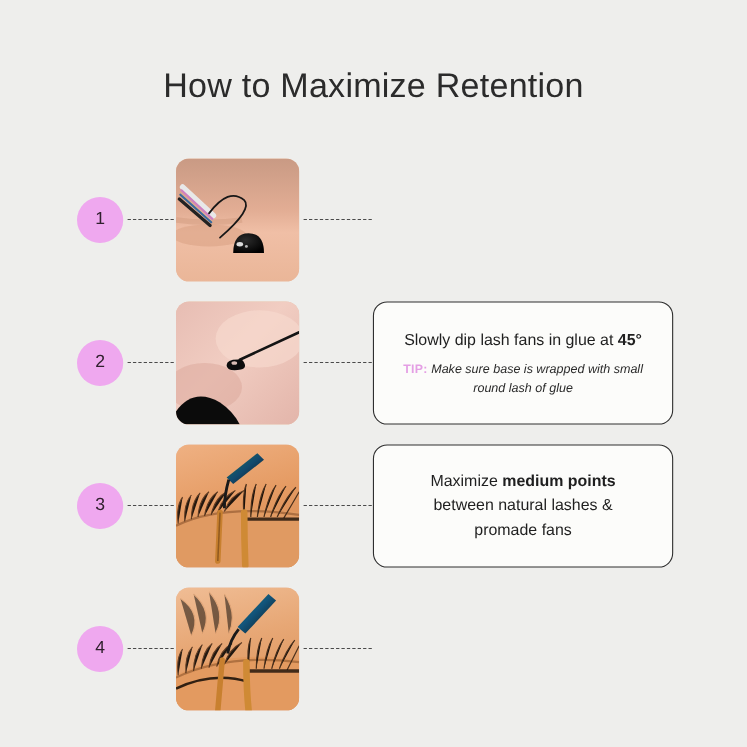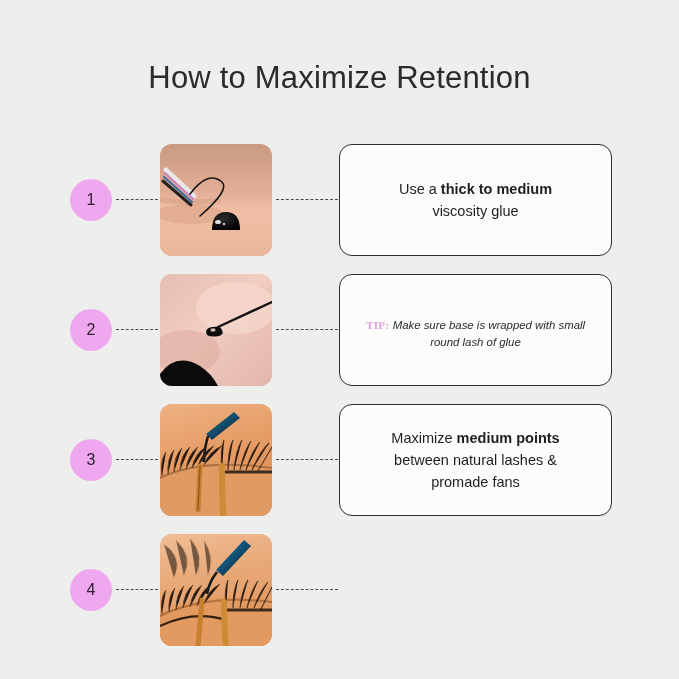--- a/index.html
+++ b/index.html
@@ -78,21 +78,20 @@
     font-style:italic;
     color:#2a2a2a;
     line-height:1.45;
   }
   .tip .tip-label{
     color:#e49fe4;
     font-style:normal;
     font-weight:bold;
     font-size:11.2px;
     letter-spacing:.3px;
-    font-family:Liberation Serif, serif;
   }
 </style>
 </head>
 <body>
 
 <div id="page">
 
   <div class="title">How to Maximize Retention</div>
 
   <div class="row row1">
@@ -124,23 +123,20 @@
         <path d="M3 37 L31 61" stroke="#222" stroke-width="3" stroke-linecap="round"></path>
         <path d="M30 50 q18 -24 32 -12 q8 8 -22 34" stroke="#171717" stroke-width="1.6" fill="none" stroke-linecap="round"></path>
         <path d="M52 86 q0 -18 14 -18 q14 0 14 18 z" fill="url(#glue1)"></path>
         <ellipse cx="58" cy="78" rx="3" ry="2" fill="#fff" opacity=".85"></ellipse>
         <circle cx="64" cy="80" r="1.3" fill="#fff" opacity=".7"></circle>
       </svg>
     </div>
 
     <div class="dash dash-right"></div>
 
-    <div class="card">
-      <div class="line">Use a <b>thick to medium</b><br>viscosity glue</div>
-    </div>
   </div>
 
   <div class="row row2">
     <div class="badge">
       <span>2</span>
     </div>
     <div class="dash dash-left"></div>
 
     <div class="photo">
       <svg viewBox="0 0 112 112" xmlns="http://www.w3.org/2000/svg" aria-hidden="true">
@@ -157,20 +153,21 @@
         <path d="M112 28 L58 53" stroke="#141414" stroke-width="2.4" stroke-linecap="round"></path>
         <path d="M60 53 q-14 -1 -14 5 q0 6 13 4 q7 -2 1 -9" fill="#0d0d0d"></path>
         <ellipse cx="53" cy="56" rx="2.6" ry="1.7" fill="#f0cfc6" opacity=".9"></ellipse>
         <path d="M0 100 q16 -22 40 -8 q12 8 18 20 L0 112 z" fill="#0b0b0b"></path>
       </svg>
     </div>
 
     <div class="dash dash-right"></div>
 
     <div class="card">
+      <div class="line">Slowly dip lash fans in glue at <b>45°</b></div>
       <div class="tip">
         <span class="tip-label">TIP:</span>
         <span>Make sure base is wrapped with small round lash of glue</span>
       </div>
     </div>
   </div>
 
   <div class="row row3">
     <div class="badge">
       <span>3</span>

